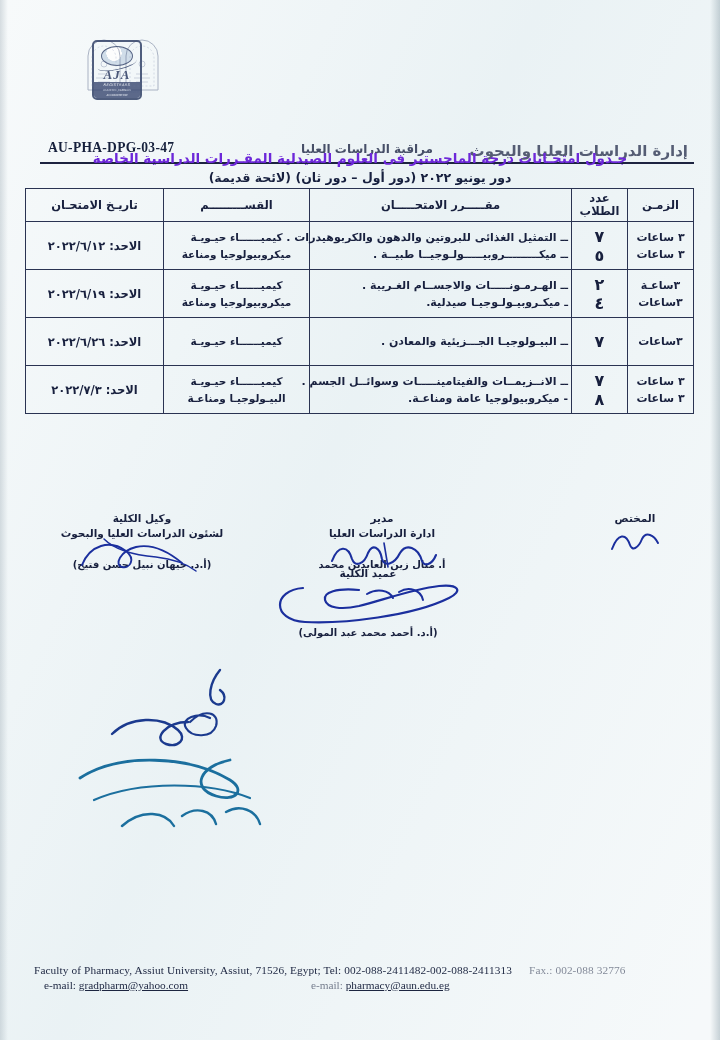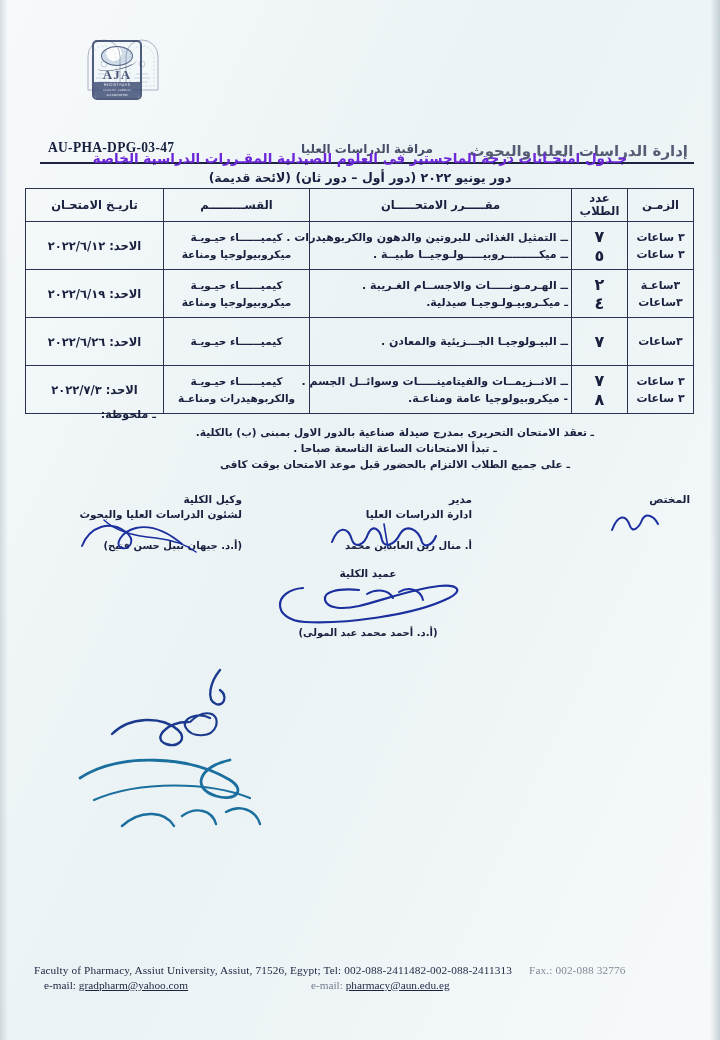--- a/index.html
+++ b/index.html
@@ -52,20 +52,21 @@
     height: 56px;
     border: 2px solid #2c3c63;
     border-radius: 5px;
     background: #f2f7f9;
     display: flex;
     flex-direction: column;
     align-items: center;
     justify-content: flex-start;
     opacity: 0.82;
     overflow: hidden;
+    font-style: italic;
   }
   .aja-logo .globe {
     width: 30px; height: 22px;
     margin-top: 4px;
     border-radius: 50%;
     border: 1.6px solid #35456c;
     background:
       radial-gradient(circle at 40% 35%, #ffffff 0 35%, #c9d8e6 36% 100%);
     position: relative;
   }
@@ -266,21 +267,23 @@
   
   .sign-row {
     position: absolute;
     top: 492px;
     left: 26px;
     right: 26px;
     height: 80px;
   }
   .sign-block {
     position: absolute;
+    text-align: center;
     direction: rtl;
+    margin-top: 19px;
   }
   .sign-title {
     font-size: 10.5px;
     font-weight: 700;
     color: #18203e;
     line-height: 15px;
   }
   .sign-name {
     font-size: 10px;
     font-weight: 700;
@@ -432,33 +435,27 @@
           <td class="cell-count two-line">
             <div>٧</div>
             <div>٨</div>
           </td>
           <td class="cell-course two-line">
             <div>ــ الانــزيمــات والفيتامينـــــات وسوائــل الجسم .</div>
             <div>- ميكروبيولوجيا عامة ومناعـة.</div>
           </td>
           <td class="cell-dept two-line">
             <div>كيميــــــاء حيـويـة</div>
-            <div>والكربوهيدرات ومناعـة</div>
+            <div>البيـولوجيـا ومناعـة</div>
           </td>
           <td class="cell-date">الاحد: ٢٠٢٢/٧/٣</td>
         </tr>
       </tbody>
   </table>
 
-  <div class="notes">
-    <div class="note-head">ـ ملحوظة:</div>
-    <div class="note-line">ـ تعقد الامتحان التحريرى بمدرج صيدلة صناعية بالدور الاول بمبنى (ب) بالكلية.</div>
-    <div class="note-line">ـ تبدأ الامتحانات الساعة التاسعة صباحا .</div>
-    <div class="note-line">ـ على جميع الطلاب الالتزام بالحضور قبل موعد الامتحان بوقت كافى</div>
-  </div>
 
   <div class="sign-row">
 
     <div class="sign-block sb-specialist">
       <div class="sign-title">المختص</div>
       <svg class="sign-ink" style="right:16px; top:14px;" width="70" height="34" viewBox="0 0 70 34">
         <path d="M8 24 C14 8, 22 8, 26 20 C28 26, 34 24, 38 14 C42 6, 50 10, 54 18" fill="none" stroke="#1b2f9e" stroke-width="2" stroke-linecap="round"></path>
       </svg>
     </div>
 

